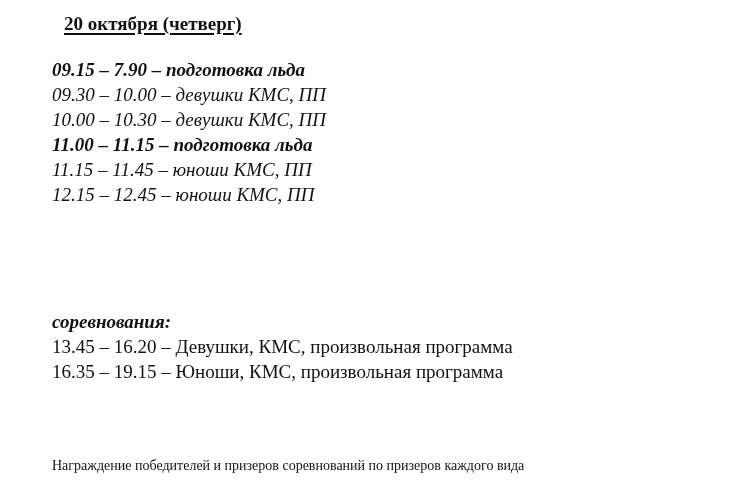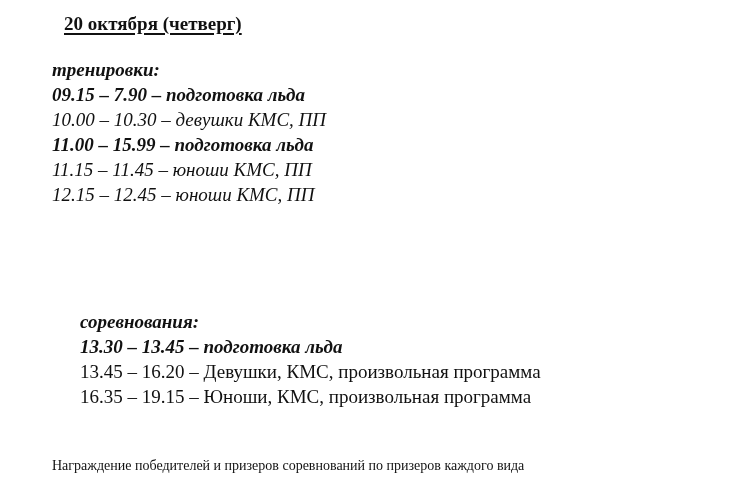--- a/index.html
+++ b/index.html
@@ -6,37 +6,36 @@
   body { width:750px; height:492px; position:relative; overflow:hidden;
          font-family:"Liberation Serif", "DejaVu Serif", serif; color:#111; }
   .title { position:absolute; left:64px; top:13px; font-size:19px; font-weight:bold;
            text-decoration:underline; text-underline-offset:3px; text-decoration-thickness:2px; }
   .block { position:absolute; left:52px; }
   .line { font-size:19px; height:25px; line-height:25px; white-space:nowrap; }
   .it { font-style:italic; }
   .bi { font-style:italic; font-weight:bold; }
   .reg { font-style:normal; }
   #training { top:57px; }
-  #competition { top:309px;margin-left:28px; }
+  #competition { top:309px; }
   .footer { position:absolute; left:52px; top:458px; font-size:14px; white-space:nowrap; }
 </style>
 </head>
 <body>
 
 <div class="title">20 октября (четверг)</div>
 
 <div class="block" id="training">
-  <div class="line bi">тренировки:</div>
   <div class="line bi">09.15 – 7.90 – подготовка льда</div>
+  <div class="line it">09.30 – 10.00 – девушки КМС, ПП</div>
   <div class="line it">10.00 – 10.30 – девушки КМС, ПП</div>
-  <div class="line bi">11.00 – 15.99 – подготовка льда</div>
+  <div class="line bi">11.00 – 11.15 – подготовка льда</div>
   <div class="line it">11.15 – 11.45 – юноши КМС, ПП</div>
   <div class="line it">12.15 – 12.45 – юноши КМС, ПП</div>
 </div>
 
 <div class="block" id="competition">
   <div class="line bi">соревнования:</div>
-  <div class="line bi">13.30 – 13.45 – подготовка льда</div>
   <div class="line reg">13.45 – 16.20 – Девушки, КМС, произвольная программа</div>
   <div class="line reg">16.35 – 19.15 – Юноши, КМС, произвольная программа</div>
 </div>
 
 <div class="footer">Награждение победителей и призеров соревнований по призеров каждого вида</div>
 
 </body></html>

